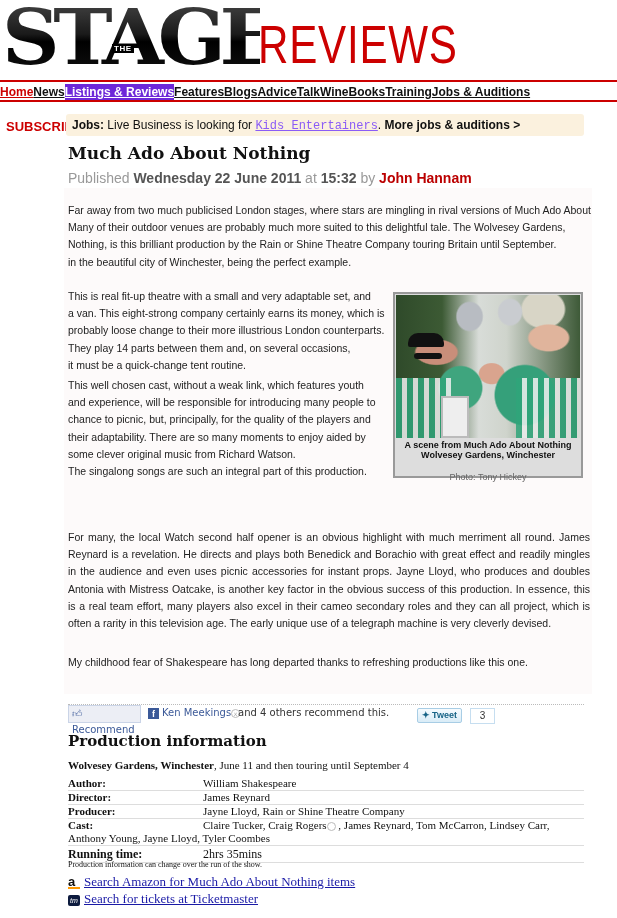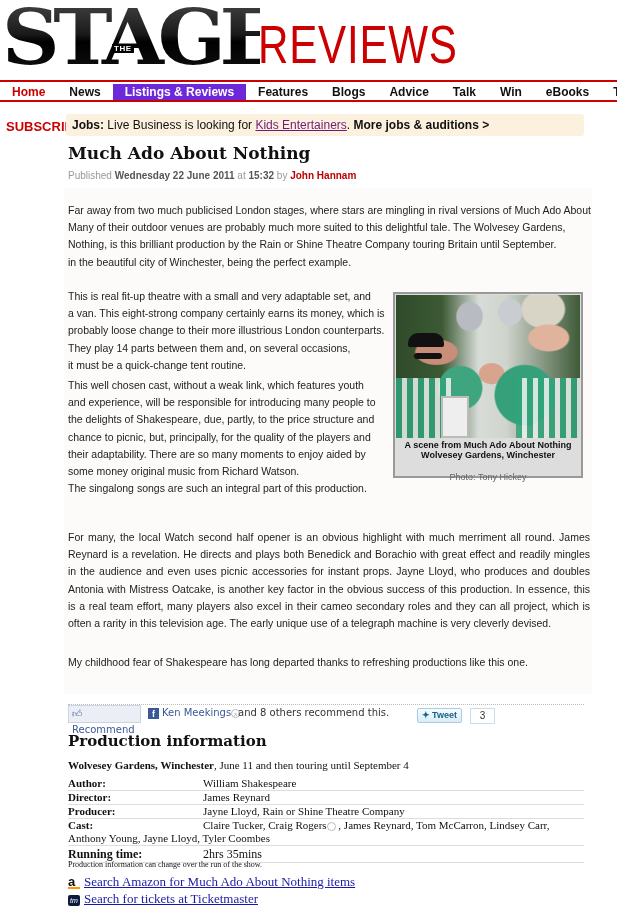--- a/index.html
+++ b/index.html
@@ -22,38 +22,38 @@
   }
   .logo-reviews {
     position: absolute; left: 258px; top: 14px; font-family: "Liberation Sans", sans-serif;
     font-size: 54px; line-height: 60px; color: #cc0000; letter-spacing: 1px;
     transform: scaleX(0.78); transform-origin: left;
   }
   .masthead-rule { position: absolute; left: 0; top: 80px; width: 617px; height: 2px; background: #cc0000; }
 
   
   .nav { position: absolute; left: 0; top: 84px; height: 18px; width: 617px; display: flex; border-bottom: 2px solid #cc0000; }
-  .nav-item { font-size: 12px; font-weight: bold; line-height: 17px; padding: 0 12px; color: #111; white-space: nowrap; cursor: pointer; }
+  .nav-item { font-size: 12px; font-weight: bold; line-height: 17px; padding: 0 0; color: #111; white-space: nowrap; cursor: pointer; text-decoration: underline; }
   .nav-item.home { color: #cc0000; }
   .nav-item.active { background: #6d28d9; color: #fff; }
 
   .subscribe { position: absolute; left: 6px; top: 119px; font-size: 13px; font-weight: bold; color: #cc0000; cursor: pointer; }
 
   
   .jobs-bar {
     position: absolute; left: 66px; top: 114px; width: 518px; height: 22px;
     background: #fbf1de; border-radius: 3px; font-size: 12px; line-height: 22px; padding-left: 6px; color: #111;
   }
   .jobs-bar b { font-weight: bold; }
-  .jobs-link { text-decoration: underline; color: #701a75; cursor: pointer; }
+  .jobs-link { text-decoration: underline; color: #8b5cf6; cursor: pointer; font-family: Liberation Mono, monospace; }
   .jobs-more { font-weight: bold; cursor: pointer; }
 
   
   .article-title { position: absolute; left: 68px; top: 143px; font-family: "DejaVu Serif", serif; font-size: 17px; font-weight: bold; color: #111; }
-  .byline { position: absolute; left: 68px; top: 170px; font-size: 10px; color: #999; }
+  .byline { position: absolute; left: 68px; top: 170px; font-size: 14px; color: #999; }
   .byline b { color: #555; }
   .byline .author { color: #b00; font-weight: bold; cursor: pointer; }
 
   
   .article-body { position: absolute; left: 64px; top: 188px; width: 528px; height: 506px; background: #fdfafa; }
   .para { position: absolute; left: 4px; font-size: 10.5px; line-height: 17.2px; color: #222; }
   .p1 { top: 14px; width: 526px; }
   .p2 { top: 100px; width: 320px; }
   .p3 { top: 189px; width: 320px; }
   .p4 { top: 341px; width: 522px; text-align: justify; }
@@ -169,24 +169,23 @@
   <div class="para p2">
     <span class="line">This is real fit-up theatre with a small and very adaptable set, and</span>
     <span class="line"> a van. This eight-strong company certainly earns its money, which is</span>
     <span class="line">probably loose change to their more illustrious London counterparts.</span>
     <span class="line">They play 14 parts between them and, on several occasions,</span>
     <span class="line">it must be a quick-change tent routine.</span>
   </div>
   <div class="para p3">
     <span class="line">This well chosen cast, without a weak link, which features youth</span>
     <span class="line">and experience, will be responsible for introducing many people to</span>
-    <span class="line">the delights of Shakespeare, due, partly, to the price structure and</span>
     <span class="line">chance to picnic, but, principally, for the quality of the players and</span>
     <span class="line">their adaptability. There are so many moments to enjoy aided by</span>
-    <span class="line">some money original music from Richard Watson.</span>
+    <span class="line">some clever original music from Richard Watson.</span>
     <span class="line">The singalong songs are such an integral part of this production.</span>
   </div>
   <p class="para p4">For many, the local Watch second half opener is an obvious highlight with much merriment all round. James Reynard is a revelation. He directs and plays both Benedick and Borachio with great effect and readily mingles in the audience and even uses picnic accessories for instant props. Jayne Lloyd, who produces and doubles Antonia with Mistress Oatcake, is another key factor in the obvious success of this production. In essence, this is a real team effort, many players also excel in their cameo secondary roles and they can all project, which is often a rarity in this television age. The early unique use of a telegraph machine is very cleverly devised.</p>
   <p class="para p5">My childhood fear of Shakespeare has long departed thanks to refreshing productions like this one.</p>
 </div>
 
 <div class="photo-box">
   <div class="photo">
     <div class="stripe s1"></div>
     <div class="stripe s2"></div>
@@ -201,21 +200,21 @@
   </div>
 </div>
 
 <div class="social">
   <div class="fb-recommend">
     <span class="thumb-icon">👍︎</span>
     <span>Recommend</span>
   </div>
   <span class="fb-icon">f</span>
   <span class="fb-name"><span>Ken Meekings</span><span class="fb-x">x</span></span>
-  <span class="fb-others">and 8 others recommend this.</span>
+  <span class="fb-others">and 4 others recommend this.</span>
   <div class="tweet-btn">
     <span>✦</span>
     <span>Tweet</span>
   </div>
   <div class="tweet-count">3</div>
 </div>
 
 <h2 class="prod-heading">Production information</h2>
 <div class="prod-venue">
   <b>Wolvesey Gardens, Winchester</b><span>, June 11 and then touring until September 4</span>

